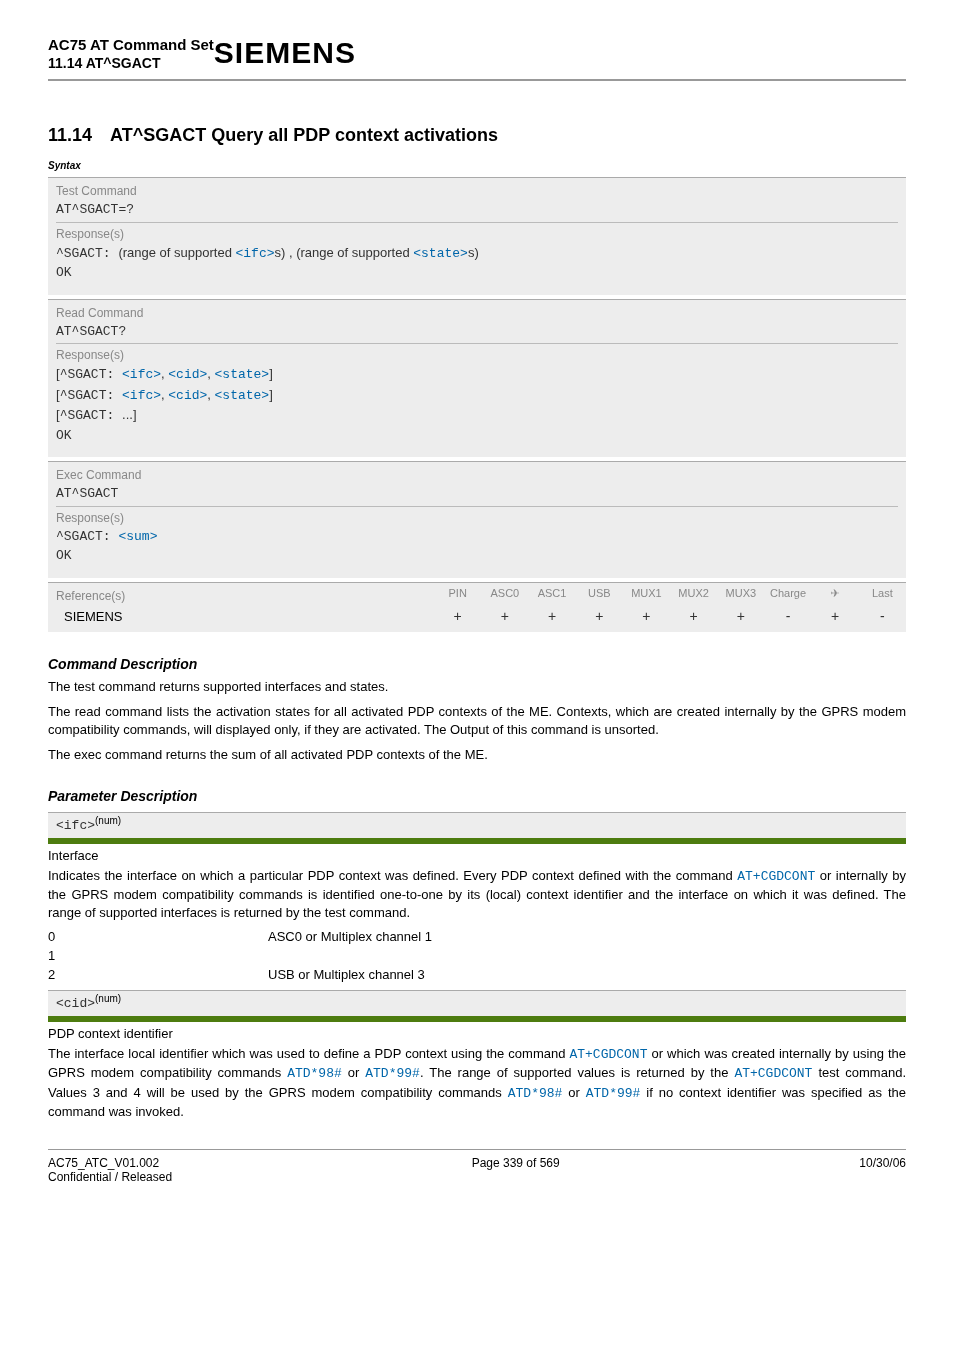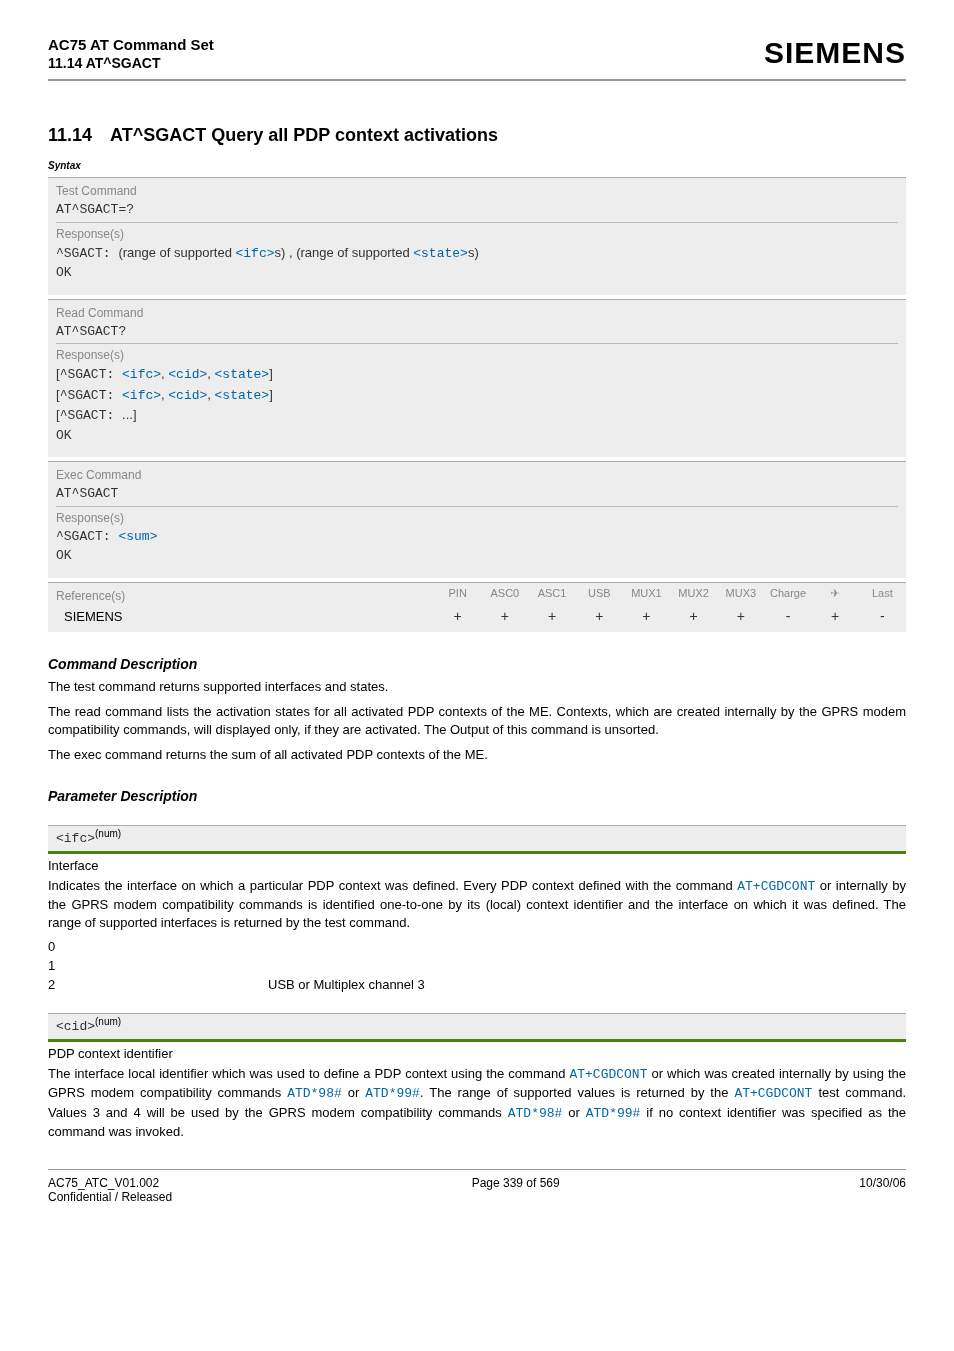--- a/index.html
+++ b/index.html
@@ -10,21 +10,21 @@
     background: #fff;
     width: 954px;
     margin: 0 auto;
     padding: 0;
   }
   .page {
     padding: 36px 48px;
   }
   .header {
     display: flex;
-    justify-content: space-between;
+    justify-content: flex-start;
     align-items: flex-start;
     border-bottom: 2px solid #999;
     padding-bottom: 8px;
     margin-bottom: 28px;
   }
   .header-left { }
   .doc-title {
     font-weight: bold;
     font-size: 15px;
     margin-bottom: 2px;
@@ -123,23 +123,23 @@
   }
   p.body {
     font-size: 13px;
     line-height: 1.35;
     margin-bottom: 8px;
     text-align: justify;
   }
   .param-row {
     background: #ededed;
     border-top: 1px solid #aaa;
-    border-bottom: 3px solid #4d7c0f;
+    border-bottom: 6px solid #4d7c0f;
     padding: 2px 8px;
-    margin: 21px 0 4px 0;
+    margin: 8px 0 4px 0;
   }
   .sup { font-size: 10px; vertical-align: super; }
   .param-title {
     font-size: 13px;
     margin: 4px 0 4px 0;
   }
   .ifc-table { margin-top: 6px; }
   .ifc-row { display: flex; margin-bottom: 4px; }
   .ifc-key { width: 220px; }
   .ifc-val { flex: 1; }
@@ -266,20 +266,21 @@
   <div class="param-row">
     <span class="mono">&lt;ifc&gt;</span><span class="sup">(num)</span>
   </div>
   <div class="param-title">Interface</div>
   <p class="body">
     <span>Indicates the interface on which a particular PDP context was defined. Every PDP context defined with the command </span><span class="syn-link mono">AT+CGDCONT</span><span> or internally by the GPRS modem compatibility commands is identified one-to-one by its (local) context identifier and the interface on which it was defined. The range of supported interfaces is returned by the test command.</span>
   </p>
   <div class="ifc-table">
     <div class="ifc-row">
       <div class="ifc-key">0</div>
+      <div class="ifc-val">ASC0 or Multiplex channel 1</div>
     </div>
     <div class="ifc-row">
       <div class="ifc-key">1</div>
     </div>
     <div class="ifc-row">
       <div class="ifc-key">2</div>
       <div class="ifc-val">USB or Multiplex channel 3</div>
     </div>
   </div>
 

